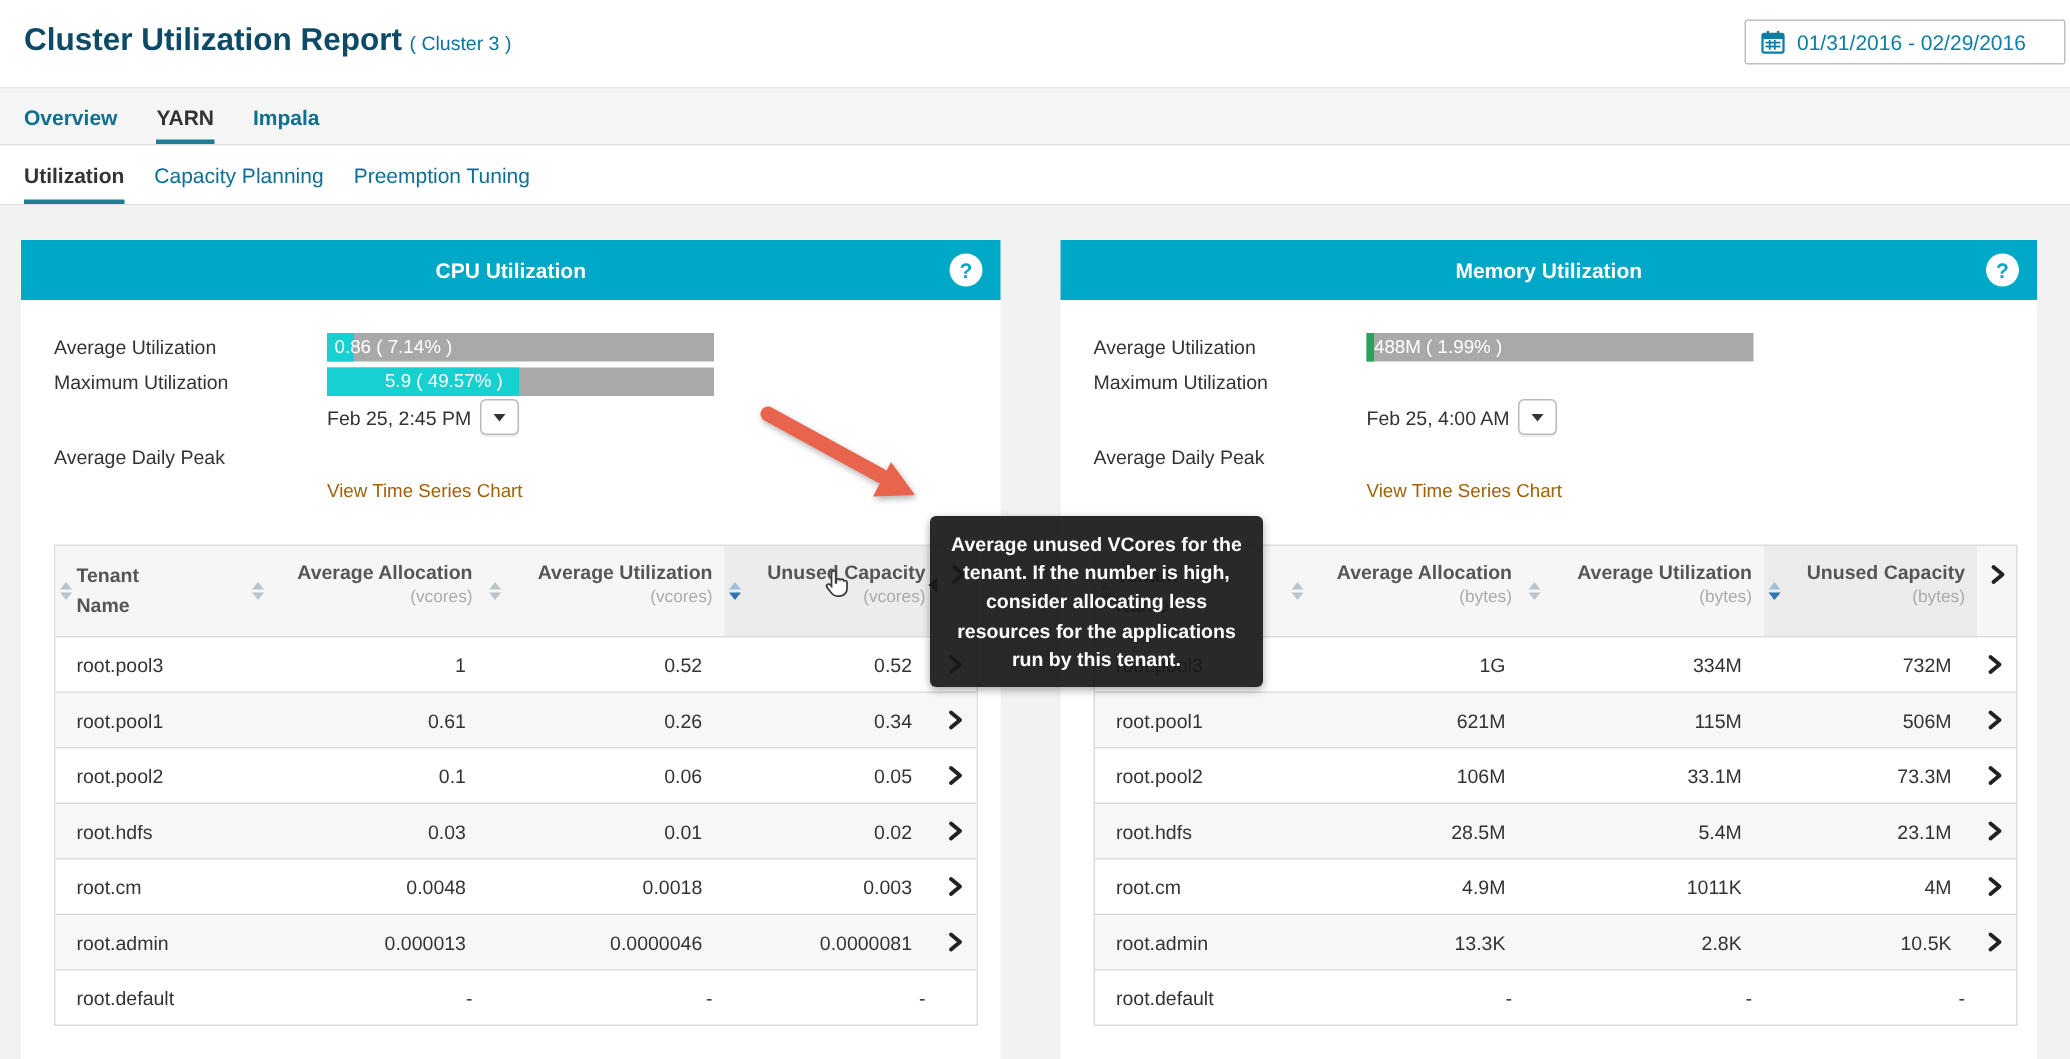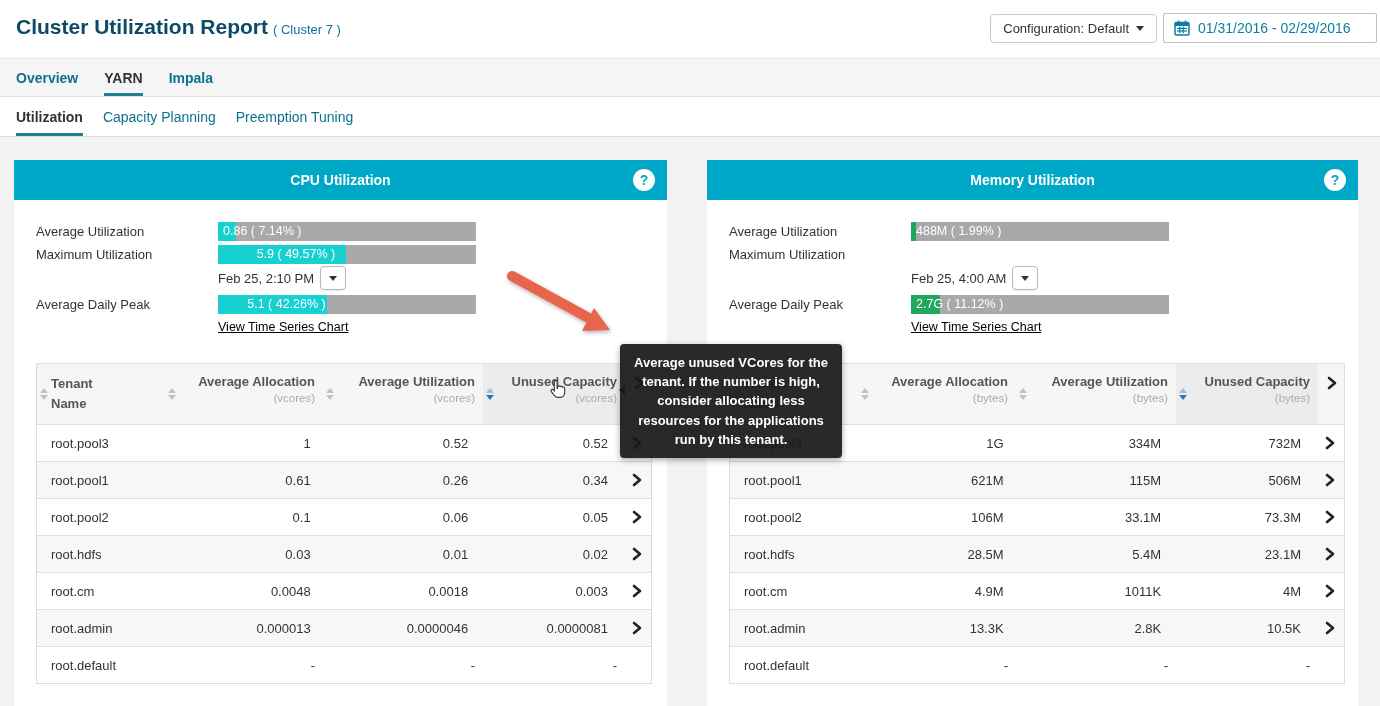--- a/index.html
+++ b/index.html
@@ -49,22 +49,22 @@
   .panel-mem .fill { background:#21a75c; }
   .bar .val { position:absolute; left:0; top:0; color:#fff; font-size:12.5px; line-height:19px;
     white-space:nowrap;padding-left:28px; }
   .bar .val.left { padding-left:5px; }
   .bar .val.center { text-align:center; }
   .time-row { position:absolute; left:204px; top:106px; display:flex; align-items:center; gap:6px; }
   .time-row .time-text { font-size:13px; color:#333; }
   .time-btn { width:26px; height:24px; background:#fff; border:1px solid #b9b9b9; border-radius:4px;
     display:flex; align-items:center; justify-content:center; cursor:pointer;
     box-shadow:0 1px 1px rgba(0,0,0,.08); }
-  .ts-link { position:absolute; left:204px; top:160px; font-size:12.5px; color:#000000;
-    text-decoration:underline; cursor:pointer; }
+  .ts-link { position:absolute; left:204px; top:160px; font-size:12.5px; color:#a16207;
+    cursor:pointer; }
 
   
   .tbl { position:absolute; left:22px; top:203px; width:616px; border:1px solid #ddd; background:#fff;
     font-size:13px; }
   .thead { display:flex; background:#f6f6f6; }
   .th { position:relative; padding:10px 8px 10px 14px; font-weight:bold; color:#555; }
   .th .unit { display:block; font-weight:normal; font-size:11.5px; color:#ababab; margin-top:3px; }
   .th.num, .td.num { text-align:right; }
   .th.sorted { background:#ececec; }
   .c-name { width:128px; }
@@ -95,26 +95,22 @@
     text-align:center; line-height:1.48; z-index:30; box-shadow:0 2px 6px rgba(0,0,0,.35); }
   .arrow-annot { position:absolute; left:498px; top:128px; z-index:31;
     filter:drop-shadow(1px 2px 2px rgba(0,0,0,.3)); }
   .hand-cursor { position:absolute; left:546px; top:240px; z-index:32; }
 </style>
 </head>
 <body>
 
 <header class="topbar">
   <h1 class="page-title">
-    <span>Cluster Utilization Report</span><span class="cluster-label">( Cluster 7 )</span>
+    <span>Cluster Utilization Report</span><span class="cluster-label">( Cluster 3 )</span>
   </h1>
-  <div class="config-btn">
-    <span>Configuration: Default</span>
-    <span class="caret-down"></span>
-  </div>
   <div class="date-box">
     <svg width="16" height="16" viewBox="0 0 16 16">
       <rect x="1" y="2.6" width="14" height="12.4" rx="1.2" fill="none" stroke="#0c7ea4" stroke-width="1.5"></rect>
       <rect x="1" y="2.6" width="14" height="3.4" fill="#0c7ea4"></rect>
       <line x1="4.6" y1="0.6" x2="4.6" y2="3.4" stroke="#0c7ea4" stroke-width="1.6"></line>
       <line x1="11.4" y1="0.6" x2="11.4" y2="3.4" stroke="#0c7ea4" stroke-width="1.6"></line>
       <line x1="3" y1="8.4" x2="13" y2="8.4" stroke="#0c7ea4" stroke-width="1.2"></line>
       <line x1="3" y1="11" x2="13" y2="11" stroke="#0c7ea4" stroke-width="1.2"></line>
       <line x1="5.8" y1="6.6" x2="5.8" y2="13.2" stroke="#0c7ea4" stroke-width="1.2"></line>
       <line x1="9.2" y1="6.6" x2="9.2" y2="13.2" stroke="#0c7ea4" stroke-width="1.2"></line>
@@ -148,31 +144,27 @@
       <div class="val left">0.86 ( 7.14% )</div>
     </div>
 
     <div class="stat-label" style="top:85px">Maximum Utilization</div>
     <div class="bar" style="top:85px">
       <div class="fill" style="width: 49.57%;"></div>
       <div class="val center" style="width: 49.57%;">5.9 ( 49.57% )</div>
     </div>
 
     <div class="time-row">
-      <span class="time-text">Feb 25, 2:10 PM</span>
+      <span class="time-text">Feb 25, 2:45 PM</span>
       <span class="time-btn">
           <span class="caret-down"></span>
         </span>
     </div>
 
     <div class="stat-label" style="top:135px">Average Daily Peak</div>
-    <div class="bar" style="top:135px">
-      <div class="fill" style="width: 42.26%;"></div>
-      <div class="val center" style="width: 42.26%;">5.1 ( 42.26% )</div>
-    </div>
 
     <a class="ts-link">View Time Series Chart</a>
 
     <div class="tbl">
       <div class="thead">
         <div class="th c-name">
           <span class="sort">
               <i class="up"></i>
               <i class="dn"></i>
             </span>
@@ -302,24 +294,20 @@
     <div class="stat-label" style="top:85px">Maximum Utilization</div>
 
     <div class="time-row">
       <span class="time-text">Feb 25, 4:00 AM</span>
       <span class="time-btn">
           <span class="caret-down"></span>
         </span>
     </div>
 
     <div class="stat-label" style="top:135px">Average Daily Peak</div>
-    <div class="bar" style="top:135px">
-      <div class="fill" style="width: 11.12%;"></div>
-      <div class="val left">2.7G ( 11.12% )</div>
-    </div>
 
     <a class="ts-link">View Time Series Chart</a>
 
     <div class="tbl">
       <div class="thead">
         <div class="th c-name">
           <span class="sort">
               <i class="up"></i>
               <i class="dn"></i>
             </span>

